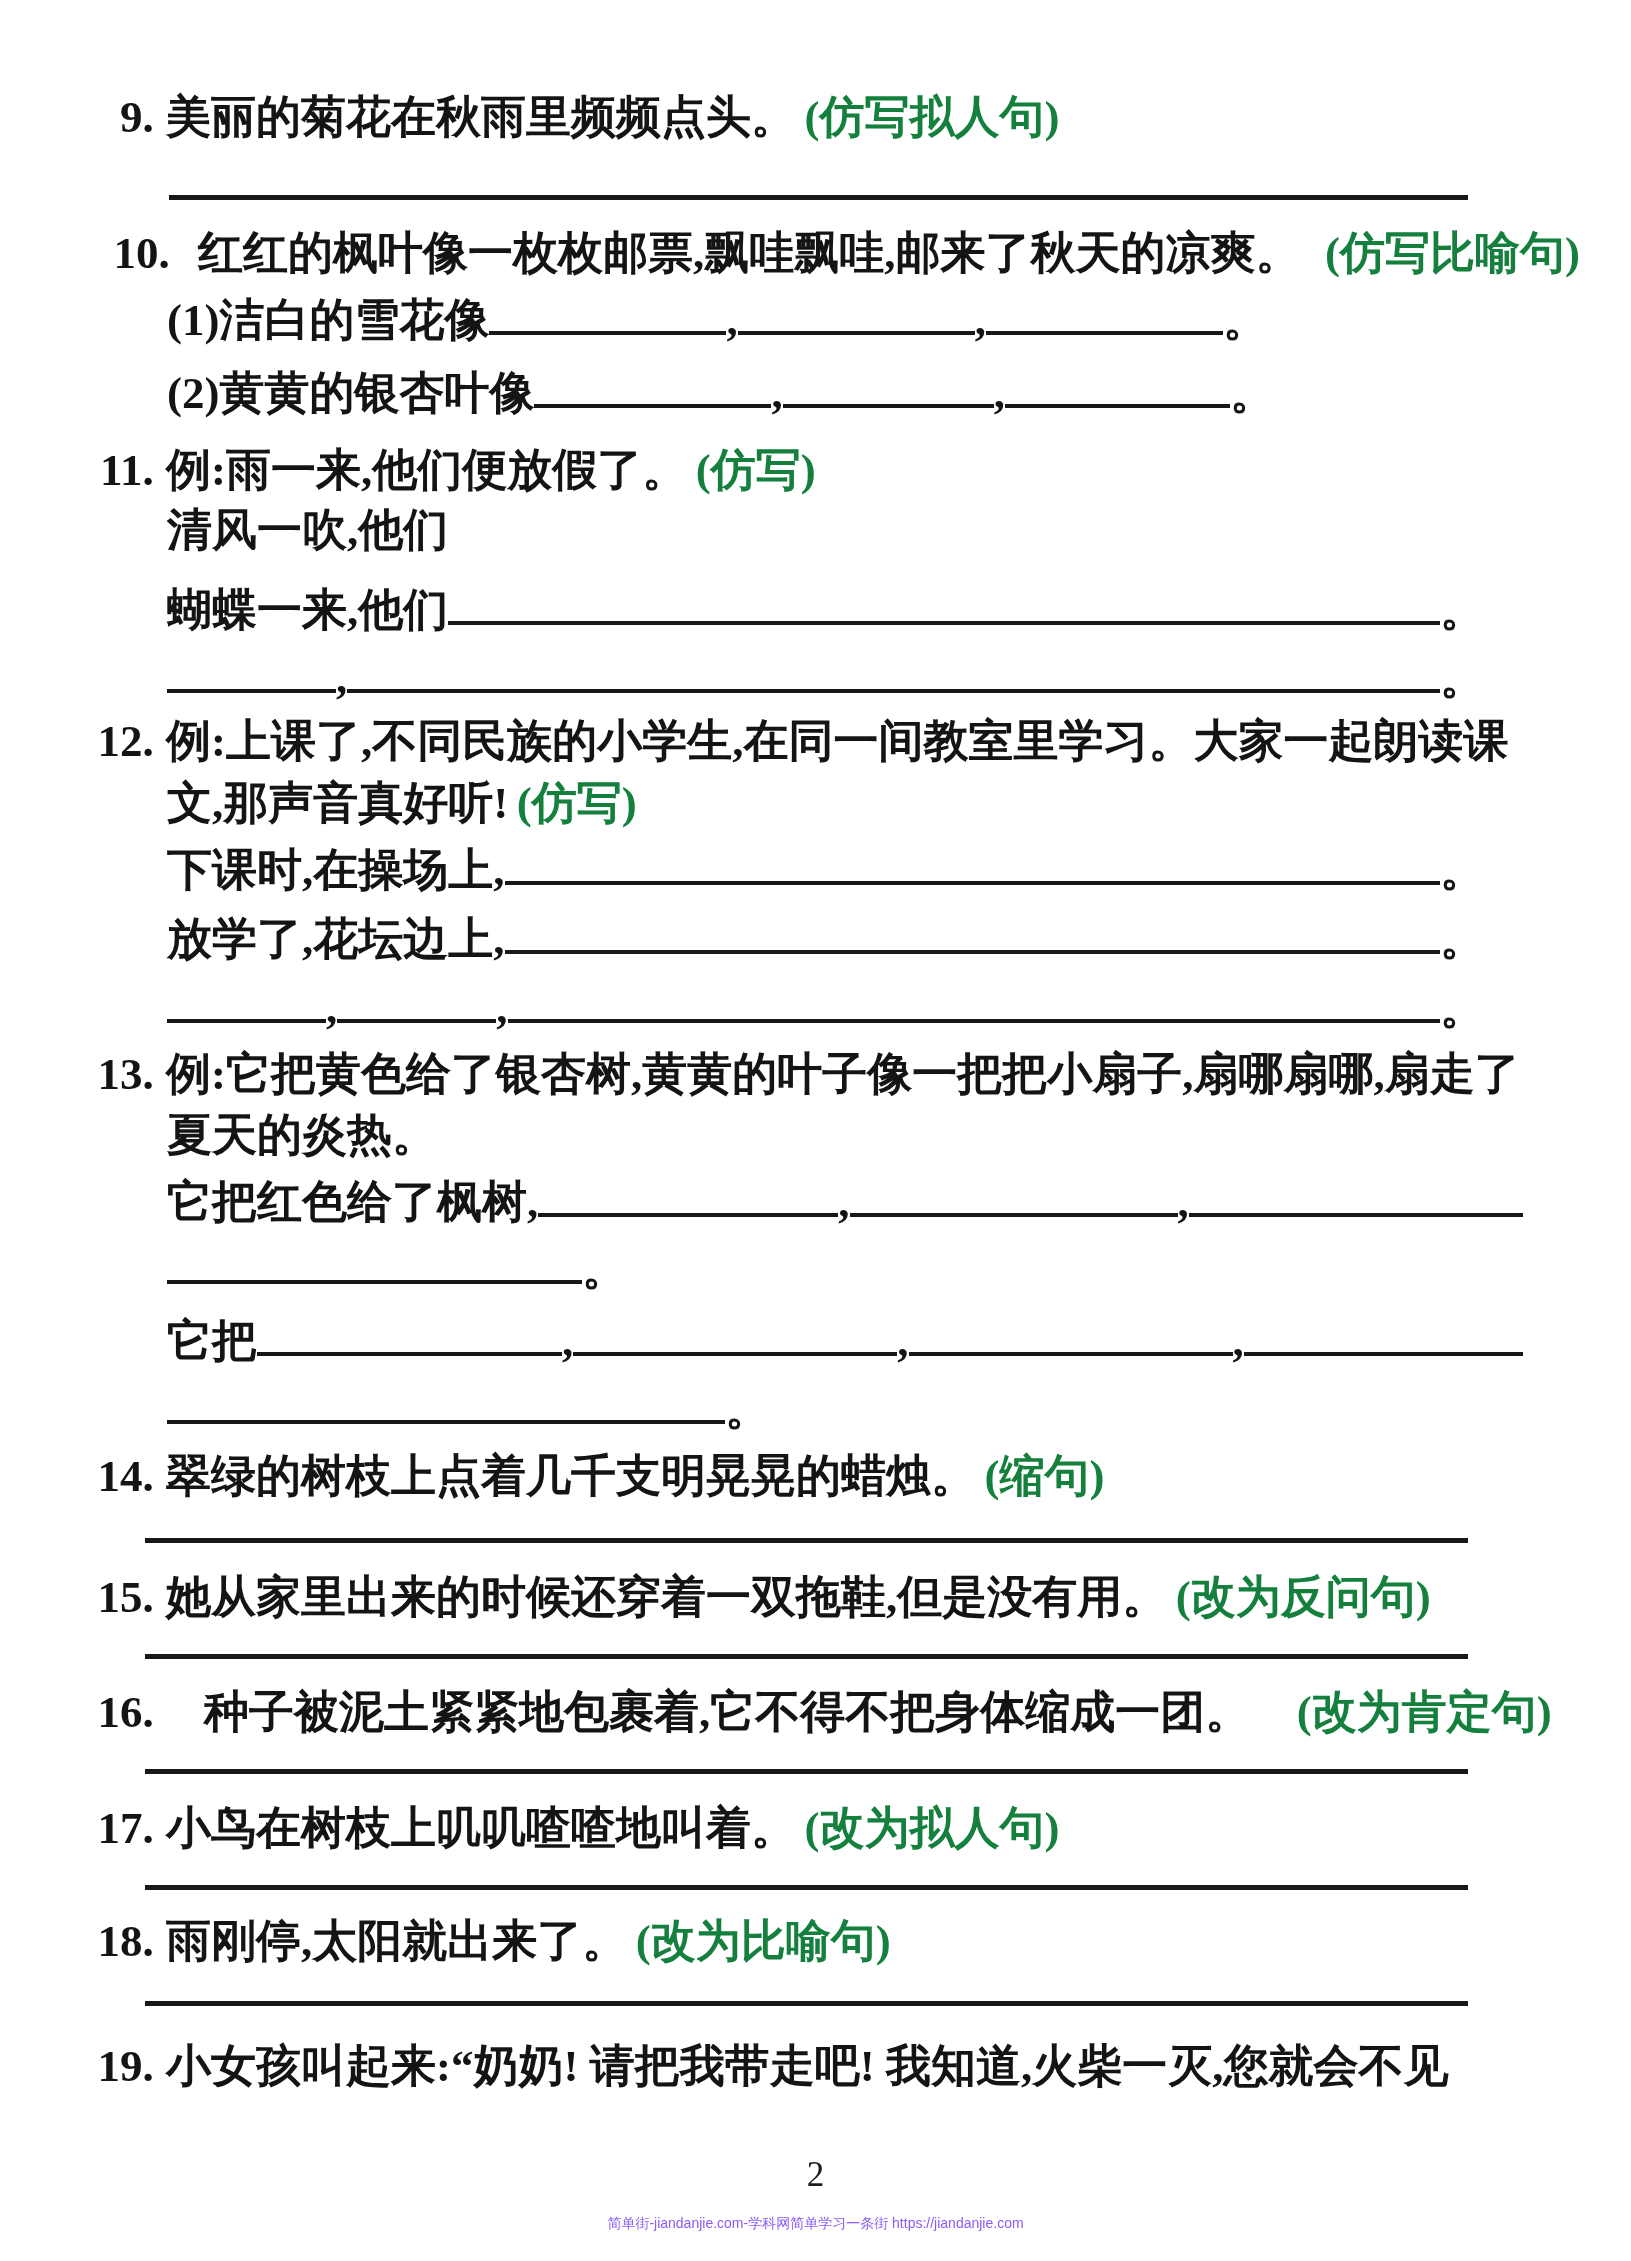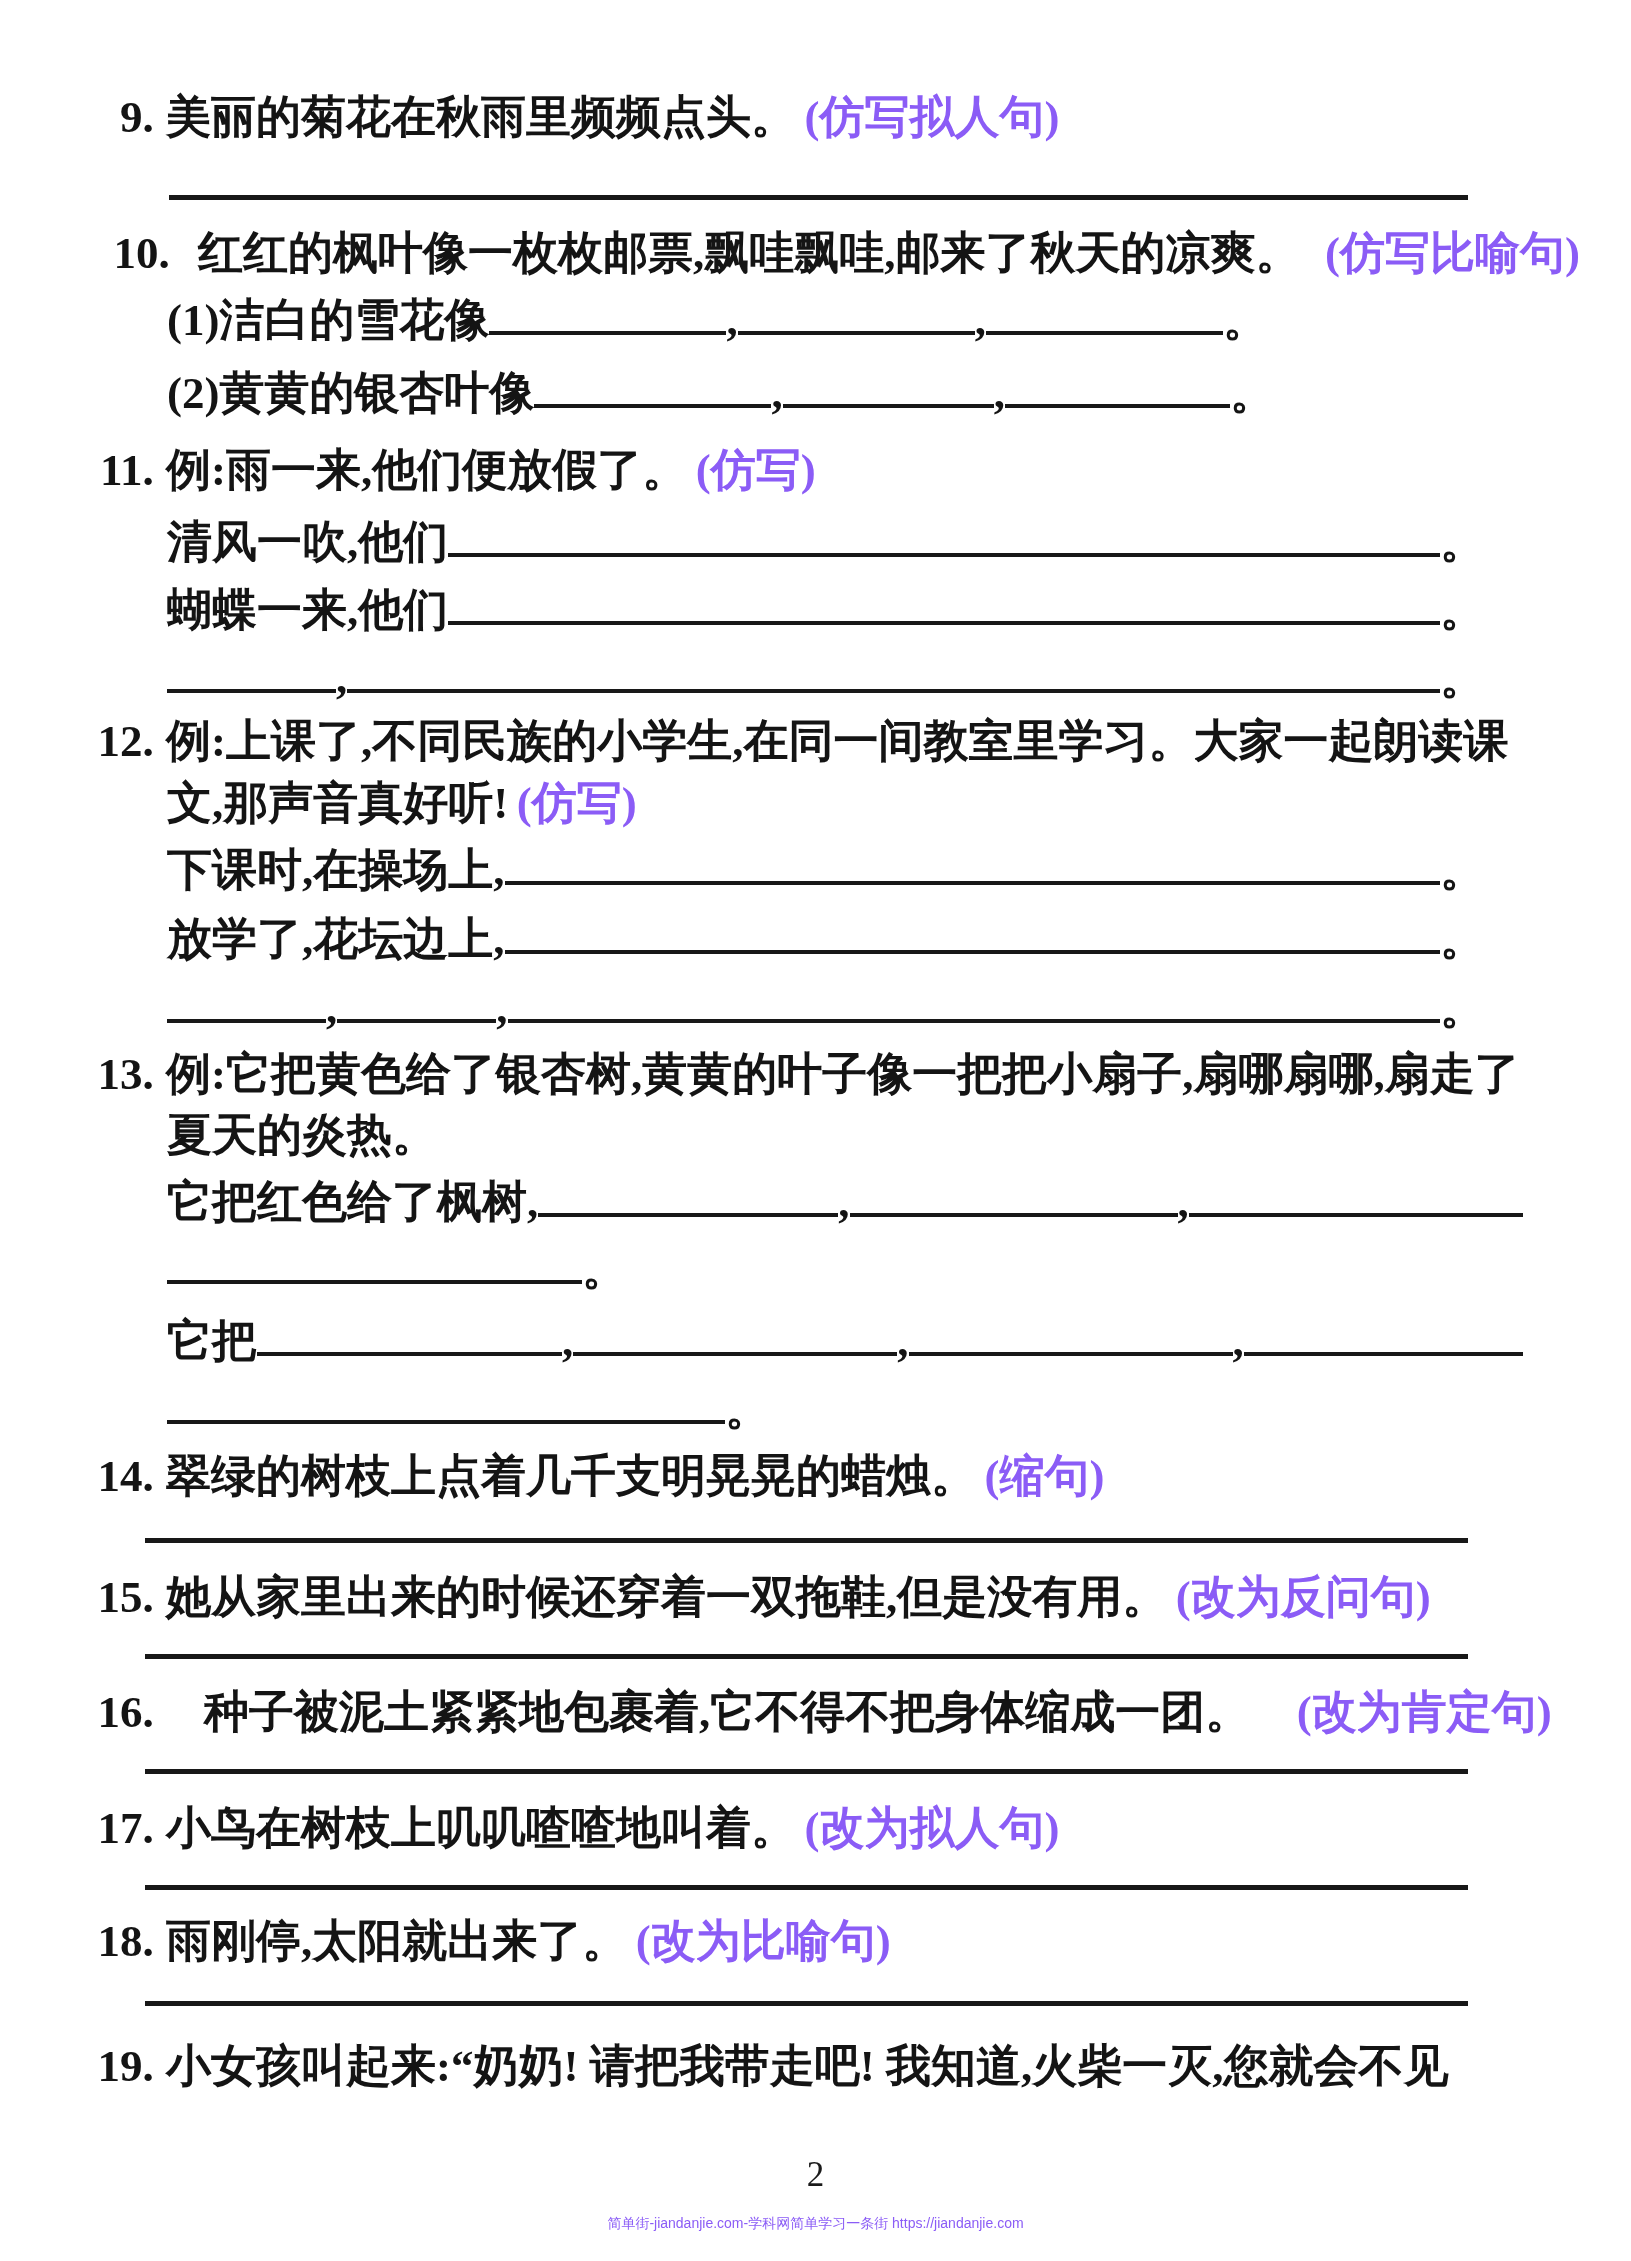--- a/index.html
+++ b/index.html
@@ -7,21 +7,21 @@
     width:1631px;height:2261px;background:#ffffff;position:relative;
     font-family:"Liberation Serif","DejaVu Serif",serif;
     color:#141414;overflow:hidden;
   }
   .row{
     position:absolute;display:flex;align-items:baseline;
     font-size:45px;font-weight:700;line-height:1.25;white-space:nowrap;
   }
   .num{flex:0 0 70px;text-align:right;padding-right:12.2px;box-sizing:border-box;}
   .txt{flex:0 0 auto;}
-  .tag{color:#8b5cf6;margin-left:8.4px;flex:0 0 auto;}
+  .tag{color:#15803d;margin-left:8.4px;flex:0 0 auto;}
   .punct{flex:0 0 auto;}
   .bl{
     display:inline-block;height:10.3px;flex:0 0 auto;
     border-bottom:4.7px solid #181818;margin-bottom:-7.5px;
   }
   .bl.fill{flex:1 1 auto;}
   .fullline{position:absolute;height:0;border-bottom:5.2px solid #181818;}
   .pagenum{
     position:absolute;top:2155px;left:0;width:100%;text-align:center;
     font-size:35px;font-weight:400;color:#1a1a1a;
@@ -64,21 +64,21 @@
   <span class="punct">,</span>
   <span class="bl" style="width:225px;"></span>
   <span class="punct">。</span>
 </div>
 
 <div class="row" style="top:442px;left:96px;">
   <span class="num">11.</span>
   <span class="txt">例:雨一来,他们便放假了。</span>
   <span class="tag">(仿写)</span>
 </div>
-<div class="row" style="top:514px;left:167px;width:1318px;">
+<div class="row" style="top:502px;left:167px;width:1318px;flex-direction:column;">
   <span class="txt">清风一吹,他们</span>
   <span class="bl fill"></span>
   <span class="punct">。</span>
 </div>
 <div class="row" style="top:582px;left:167px;width:1318px;">
   <span class="txt">蝴蝶一来,他们</span>
   <span class="bl fill"></span>
   <span class="punct">。</span>
 </div>
 <div class="row" style="top:650px;left:167px;width:1318px;">

